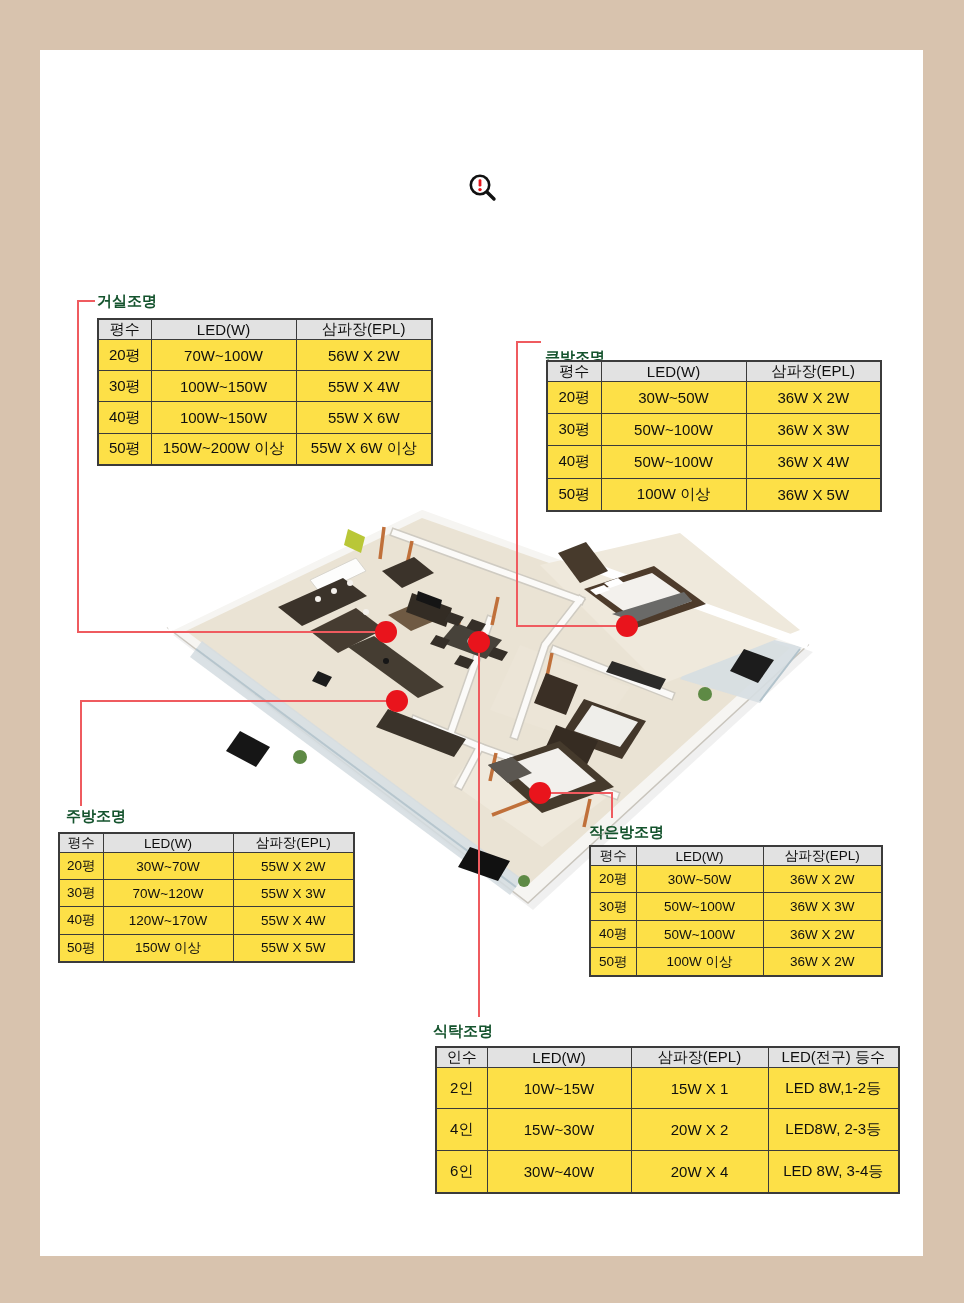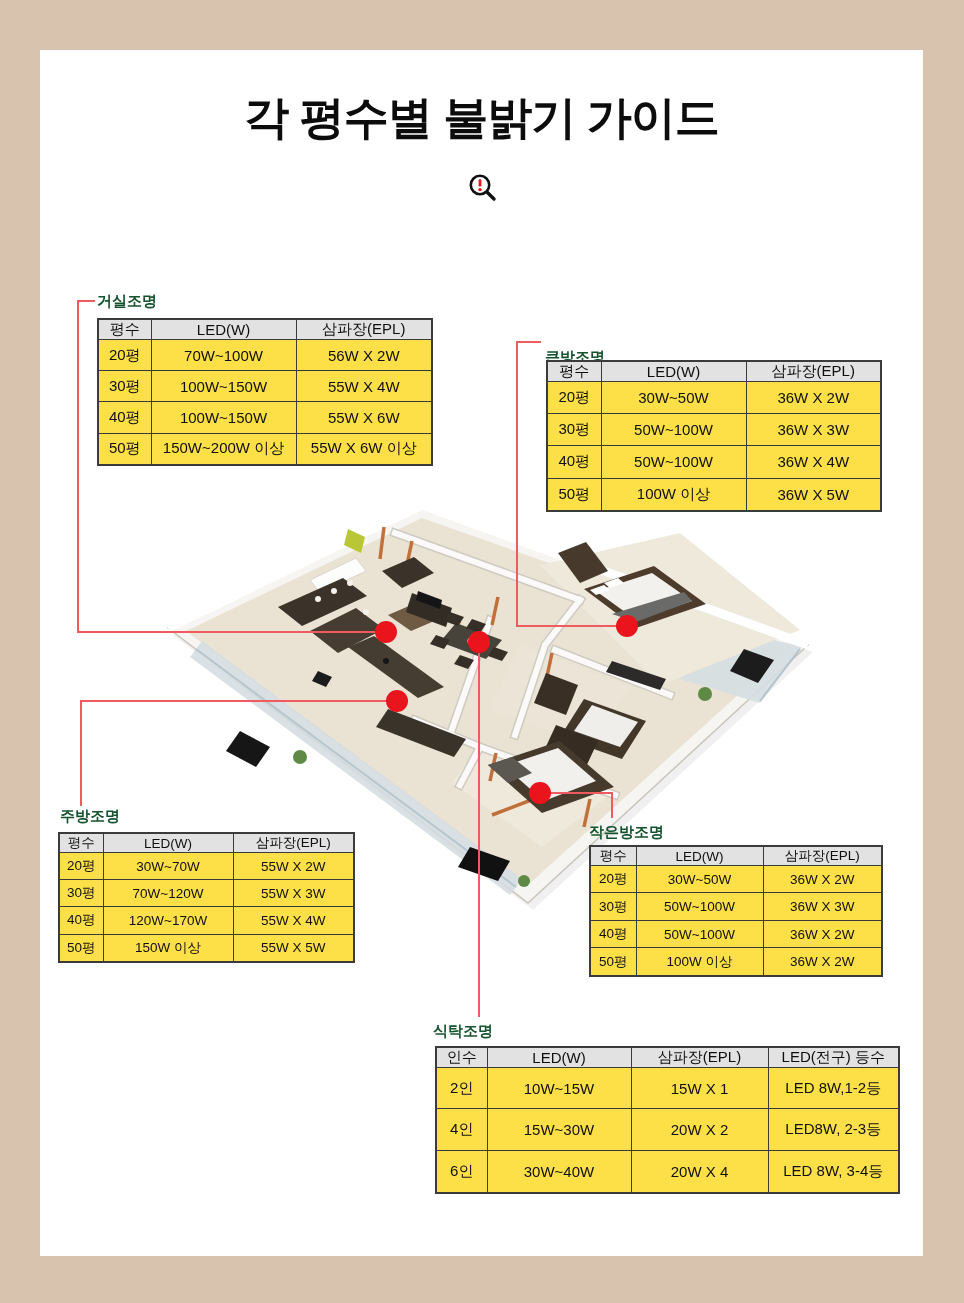--- a/index.html
+++ b/index.html
@@ -21,21 +21,20 @@
   svg{display:block;}
   .floorplan{position:absolute;left:160px;top:495px;}
   .overlay{position:absolute;left:0;top:0;pointer-events:none;}
 </style>
 </head>
 <body>
 
 <div class="page">
   <div class="inner"></div>
 
-  <div class="title">각 평수별 불밝기 가이드</div>
 
   <div class="notice">
     <svg width="30" height="30" viewBox="0 0 30 30">
       <circle cx="13" cy="13" r="9.2" fill="none" stroke="#111" stroke-width="2.6"></circle>
       <line x1="20.2" y1="20.2" x2="27" y2="27" stroke="#111" stroke-width="3.4" stroke-linecap="round"></line>
       <rect x="11.6" y="7.2" width="2.8" height="7.4" rx="1.3" fill="#e8141a"></rect>
       <circle cx="13" cy="17.6" r="1.7" fill="#e8141a"></circle>
     </svg>
   </div>
 
@@ -239,21 +238,21 @@
         <td>36W X 4W</td>
       </tr>
       <tr>
         <td>50평</td>
         <td>100W 이상</td>
         <td>36W X 5W</td>
       </tr>
     </tbody>
   </table>
 
-  <div class="tlabel" style="left:60px;top:807px;">주방조명</div>
+  <div class="tlabel" style="left:66px;top:807px;">주방조명</div>
   <table class="dtable t-sm" style="left:58px;top:832px;width:297px;height:131px;">
     <colgroup>
         <col style="width:44px">
         <col style="width:130px">
         <col>
       </colgroup>
     <thead>
         <tr>
       <th>평수</th>
       <th>LED(W)</th>

